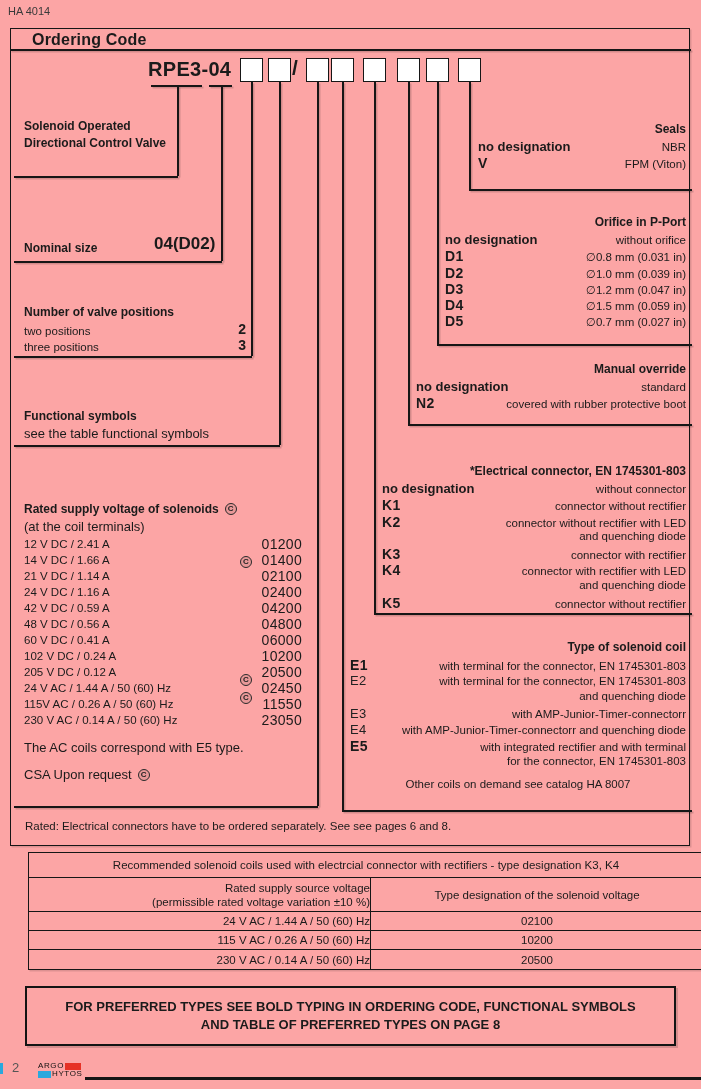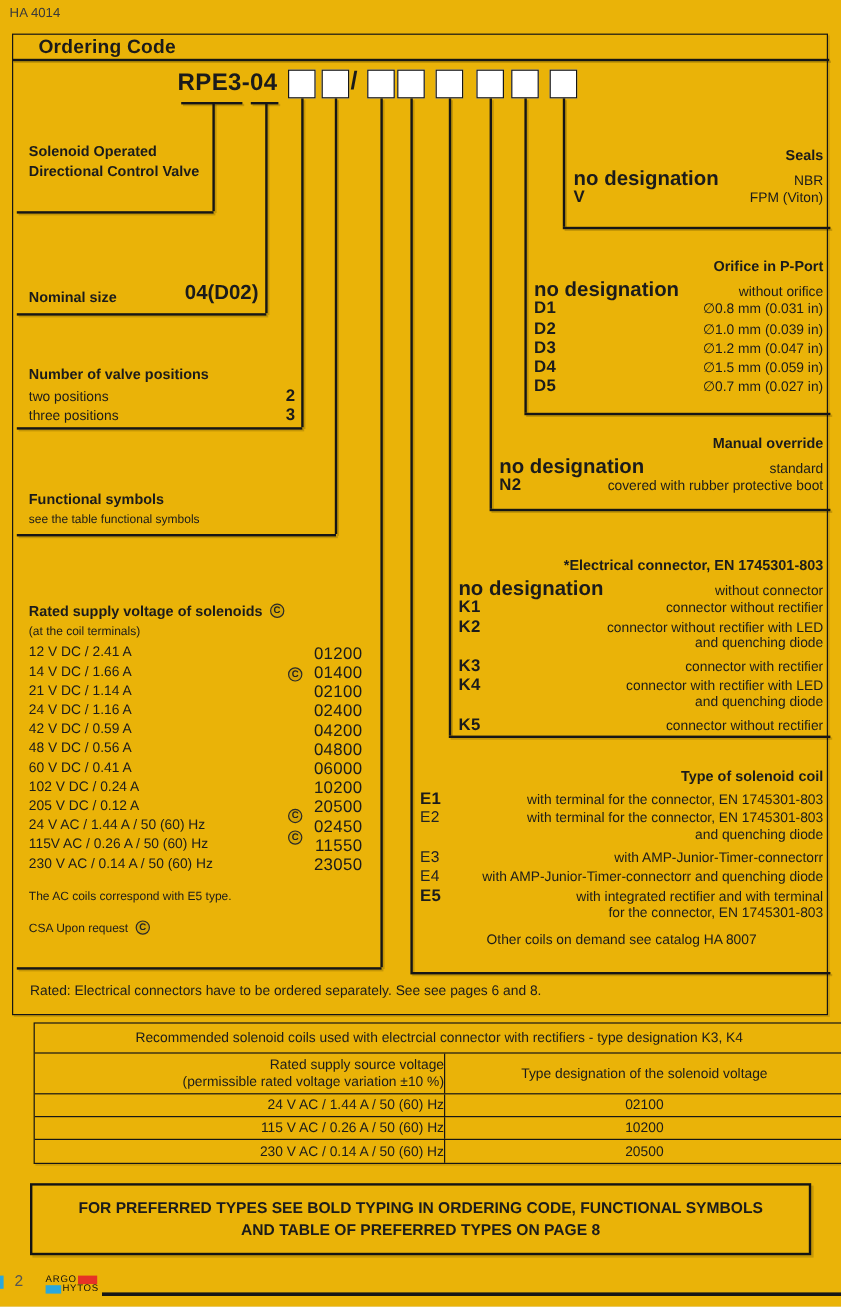--- a/index.html
+++ b/index.html
@@ -1,32 +1,32 @@
 <!DOCTYPE html>
 <html><head>
 <meta charset="utf-8">
 <style>
   html,body{margin:0;padding:0;background:#e9e9e9}
-  .page{position:relative;width:701px;height:1089px;background:#eab308;
+  .page{position:relative;width:701px;height:1089px;background:#fca5a5;
         font-family:"Liberation Sans","DejaVu Sans",sans-serif;color:#1b1b1b;overflow:hidden}
   .abs{position:absolute}
   .b{font-weight:normal}
   
   .vl{position:absolute;width:1.5px;background:#161616;box-shadow:1.5px 1.5px 0 rgba(0,0,0,.16)}
   .hl{position:absolute;height:1.5px;background:#161616;box-shadow:1.5px 1.5px 0 rgba(0,0,0,.16)}
   
   .doc-code{left:8px;top:5px;font-size:11px;color:#3a3a3a}
   .mainbox{left:10px;top:28px;width:680px;height:818px;border:1.5px solid #161616;box-sizing:border-box;box-shadow:1.5px 1.5px 0 rgba(0,0,0,.12)}
   .pagetitle{left:32px;top:31px;font-size:16px;font-weight:bold;letter-spacing:.2px}
   
   .model{left:148px;top:58px;font-size:20px;font-weight:bold;letter-spacing:.3px}
   .slash{left:292px;top:56px;font-size:21px;font-weight:bold}
   .obox{position:absolute;top:58px;width:21px;height:22px;border:1.5px solid #161616;background:#fff}
   
-  .lt11{font-size:10px;line-height:16px}
+  .lt11{font-size:13px;line-height:16px}
   .lt12b{font-size:12px;font-weight:bold;line-height:17px}
   .valve{left:24px;top:118px}
   .nom-label{left:24px;top:240px}
   .nom-value{left:154px;top:234px;font-size:17px;font-weight:bold}
   .pos-title{left:24px;top:304px}
   .pos-rows{left:24px;top:321px;width:222px}
   .prow{display:flex;align-items:flex-end;height:16px;font-size:11.5px}
   .pcode{margin-left:auto;font-weight:bold;font-size:14px}
   .func-title{left:24px;top:408px}
   .func-sub{left:24px;top:426px}
@@ -35,21 +35,21 @@
   .volt-rows{left:24px;top:536px;width:278px}
   .vrow{display:flex;align-items:center;height:16px;font-size:11.5px}
   .vcode{margin-left:auto;font-size:14px;letter-spacing:.3px}
   .volt-acnote{left:24px;top:740px}
   .volt-csa{left:24px;top:767px}
   
   .rb{position:absolute;right:15px;font-size:11.5px}
   .rtitle{font-weight:bold;font-size:12px;text-align:right;height:17px}
   .rrow{display:flex;align-items:baseline;height:16.3px}
   .rcode{font-weight:bold;font-size:14px;flex:none;letter-spacing:.3px}
-  .rcode.nd{font-size:17px;letter-spacing:0}
+  .rcode.nd{font-size:13px;letter-spacing:0}
   .rcode.rg{font-weight:normal;font-size:13px;color:#222}
   .rdesc{margin-left:auto;text-align:right}
   .seals{left:478px;top:122px}
   .orifice{left:445px;top:215px}
   .override{left:416px;top:362px}
   .connector{left:382px;top:464px}
   .coil{left:350px;top:640px}
   .other-coils{left:350px;top:778px;right:15px;text-align:center;font-size:11.5px}
   
   .csa{display:inline-block;width:12px;height:12px;border:1.5px solid #2a2a2a;border-radius:50%;

